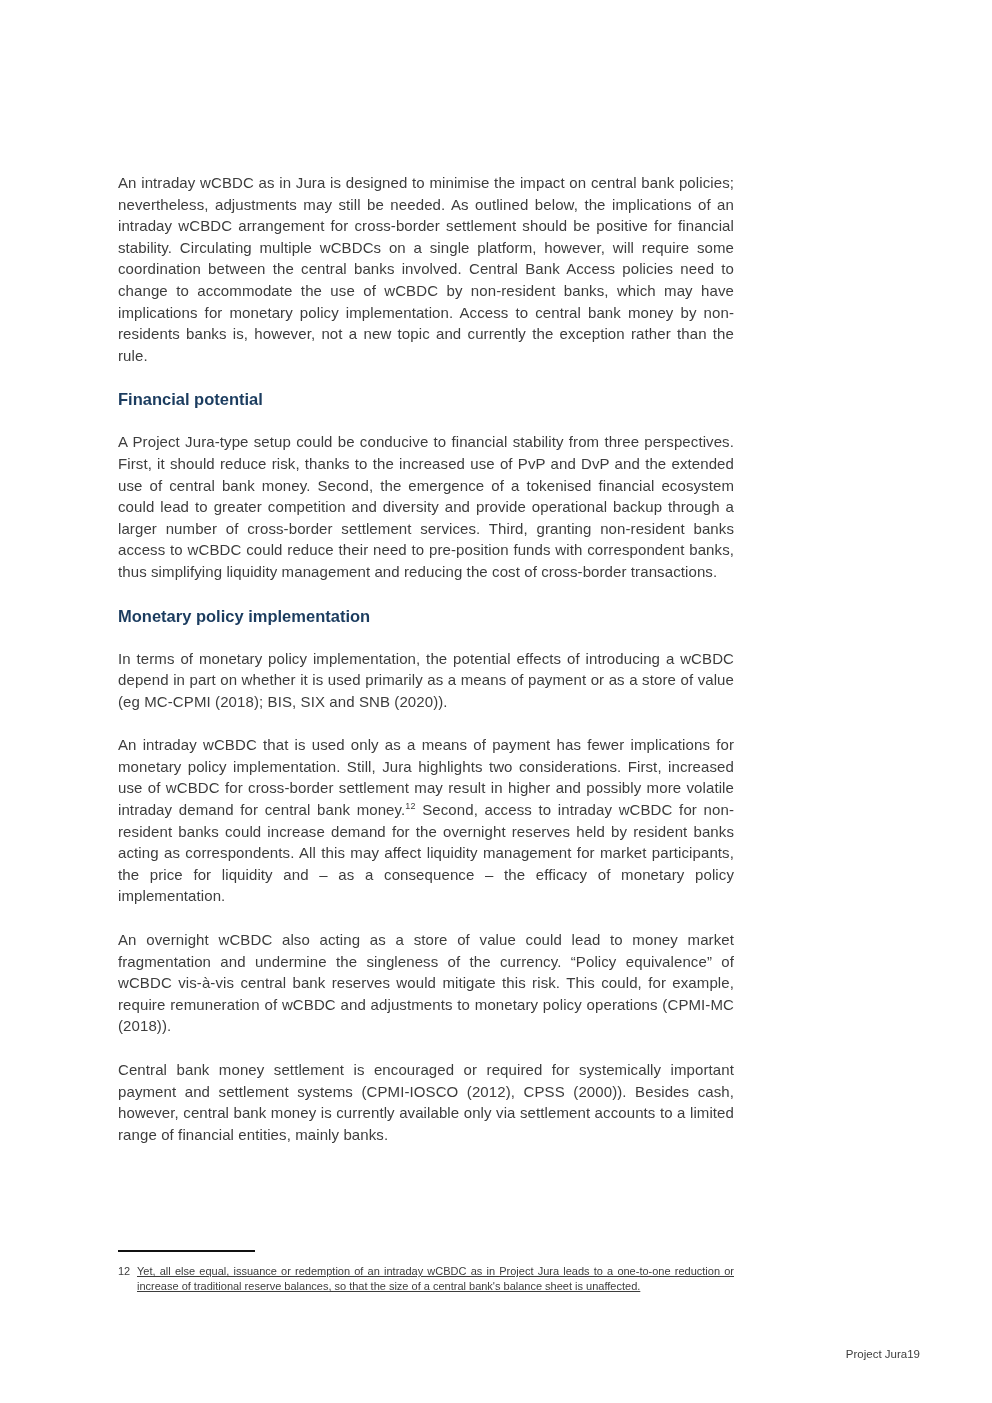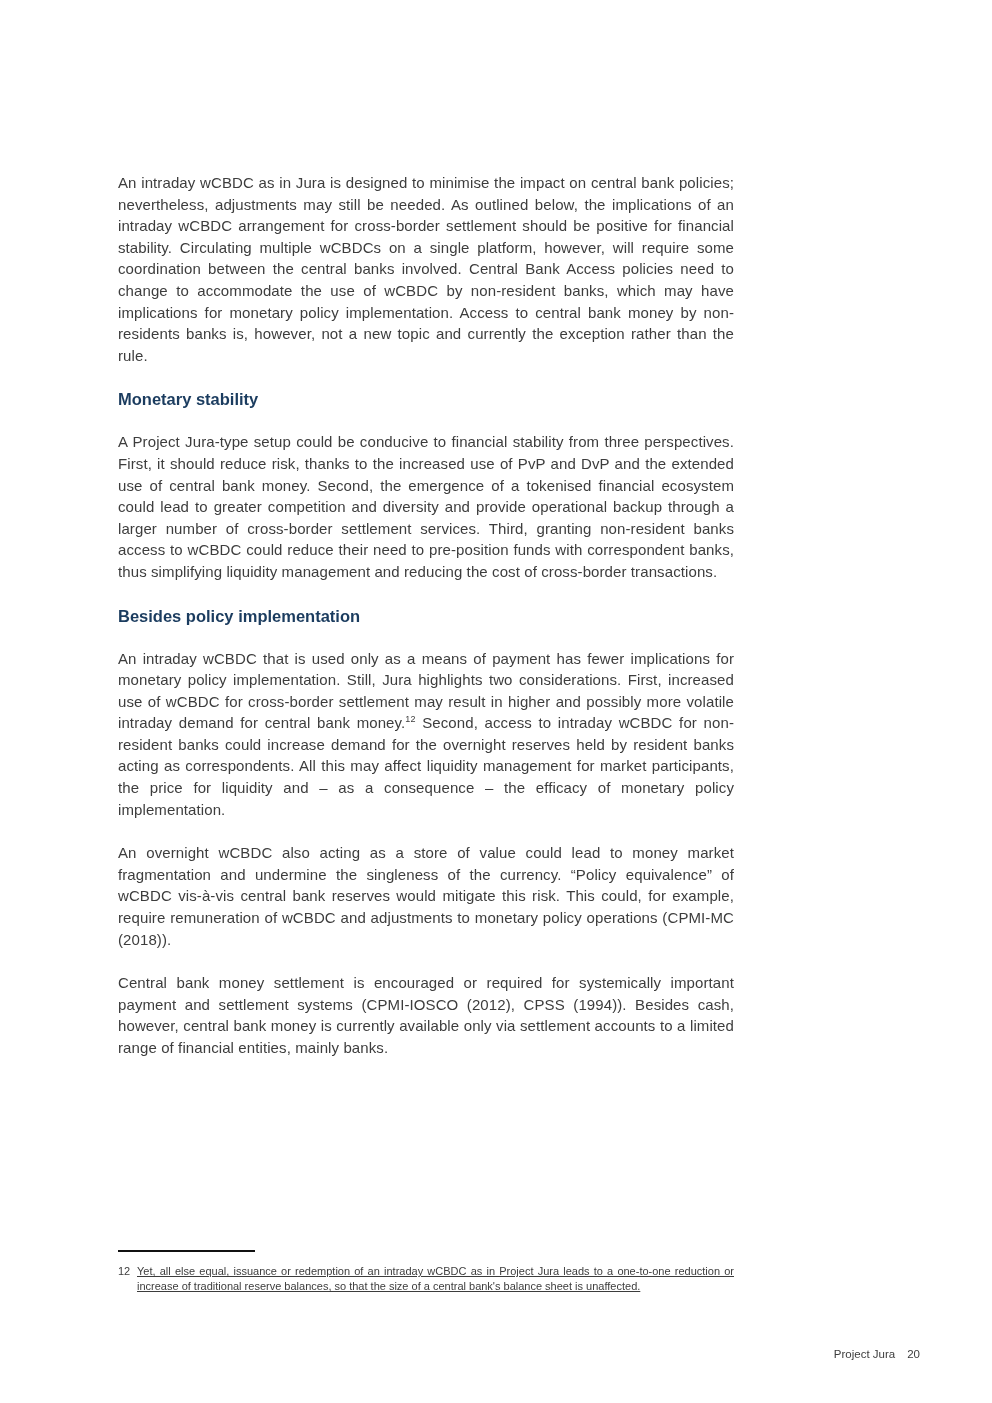--- a/index.html
+++ b/index.html
@@ -64,56 +64,56 @@
     flex: 1 1 auto;
     text-align: justify;
     text-decoration: underline;
   }
   .page-footer {
     position: absolute;
     top: 1348px;
     right: 72px;
     display: flex;
     align-items: flex-end;
-    gap: 12px;
     font-size: 11.5px;
     color: #3d3d3d;
   }
 </style>
 </head>
 <body>
 
 <div class="page">
 
   <div class="content">
 
     <p class="body">An intraday wCBDC as in Jura is designed to minimise the impact on central bank policies; nevertheless, adjustments may still be needed. As outlined below, the implications of an intraday wCBDC arrangement for cross-border settlement should be positive for financial stability. Circulating multiple wCBDCs on a single platform, however, will require some coordination between the central banks involved. Central Bank Access policies need to change to accommodate the use of wCBDC by non-resident banks, which may have implications for monetary policy implementation. Access to central bank money by non-residents banks is, however, not a new topic and currently the exception rather than the rule.</p>
 
-    <h2 class="section">Monetary stability</h2>
+    <h2 class="section">Financial potential</h2>
 
     <p class="body">A Project Jura-type setup could be conducive to financial stability from three perspectives. First, it should reduce risk, thanks to the increased use of PvP and DvP and the extended use of central bank money. Second, the emergence of a tokenised financial ecosystem could lead to greater competition and diversity and provide operational backup through a larger number of cross-border settlement services. Third, granting non-resident banks access to wCBDC could reduce their need to pre-position funds with correspondent banks, thus simplifying liquidity management and reducing the cost of cross-border transactions.</p>
 
-    <h2 class="section">Besides policy implementation</h2>
+    <h2 class="section">Monetary policy implementation</h2>
 
+    <p class="body">In terms of monetary policy implementation, the potential effects of introducing a wCBDC depend in part on whether it is used primarily as a means of payment or as a store of value (eg MC-CPMI (2018); BIS, SIX and SNB (2020)).</p>
 
     <p class="body"><span>An intraday wCBDC that is used only as a means of payment has fewer implications for monetary policy implementation. Still, Jura highlights two considerations. First, increased use of wCBDC for cross-border settlement may result in higher and possibly more volatile intraday demand for central bank money.</span><sup class="fn-ref">12</sup><span> Second, access to intraday wCBDC for non-resident banks could increase demand for the overnight reserves held by resident banks acting as correspondents. All this may affect liquidity management for market participants, the price for liquidity and – as a consequence – the efficacy of monetary policy implementation.</span></p>
 
     <p class="body">An overnight wCBDC also acting as a store of value could lead to money market fragmentation and undermine the singleness of the currency. “Policy equivalence” of wCBDC vis-à-vis central bank reserves would mitigate this risk. This could, for example, require remuneration of wCBDC and adjustments to monetary policy operations (CPMI-MC (2018)).</p>
 
 
-    <p class="body">Central bank money settlement is encouraged or required for systemically important payment and settlement systems (CPMI-IOSCO (2012), CPSS (1994)). Besides cash, however, central bank money is currently available only via settlement accounts to a limited range of financial entities, mainly banks.</p>
+    <p class="body">Central bank money settlement is encouraged or required for systemically important payment and settlement systems (CPMI-IOSCO (2012), CPSS (2000)). Besides cash, however, central bank money is currently available only via settlement accounts to a limited range of financial entities, mainly banks.</p>
 
   </div>
 
   <div class="footnote-area">
     <div class="footnote-rule"></div>
     <div class="footnote">
       <span class="fn-num">12</span>
       <span class="fn-text">Yet, all else equal, issuance or redemption of an intraday wCBDC as in Project Jura leads to a one-to-one reduction or increase of traditional reserve balances, so that the size of a central bank's balance sheet is unaffected.</span>
     </div>
   </div>
 
   <div class="page-footer">
     <span>Project Jura</span>
-    <span>20</span>
+    <span>19</span>
   </div>
 
 </div>
 
 </body></html>

